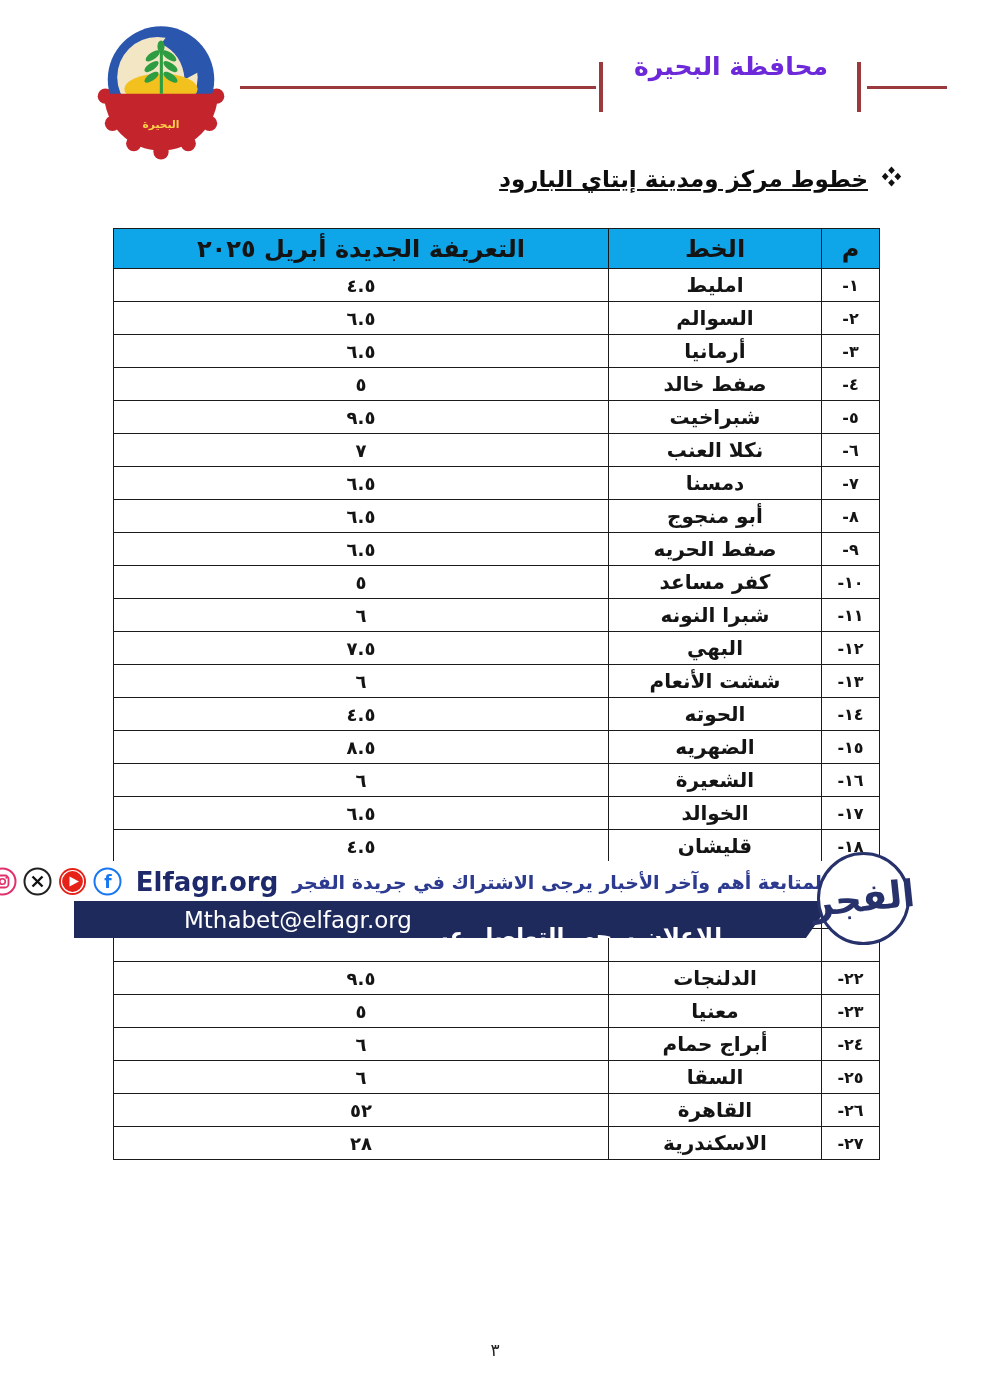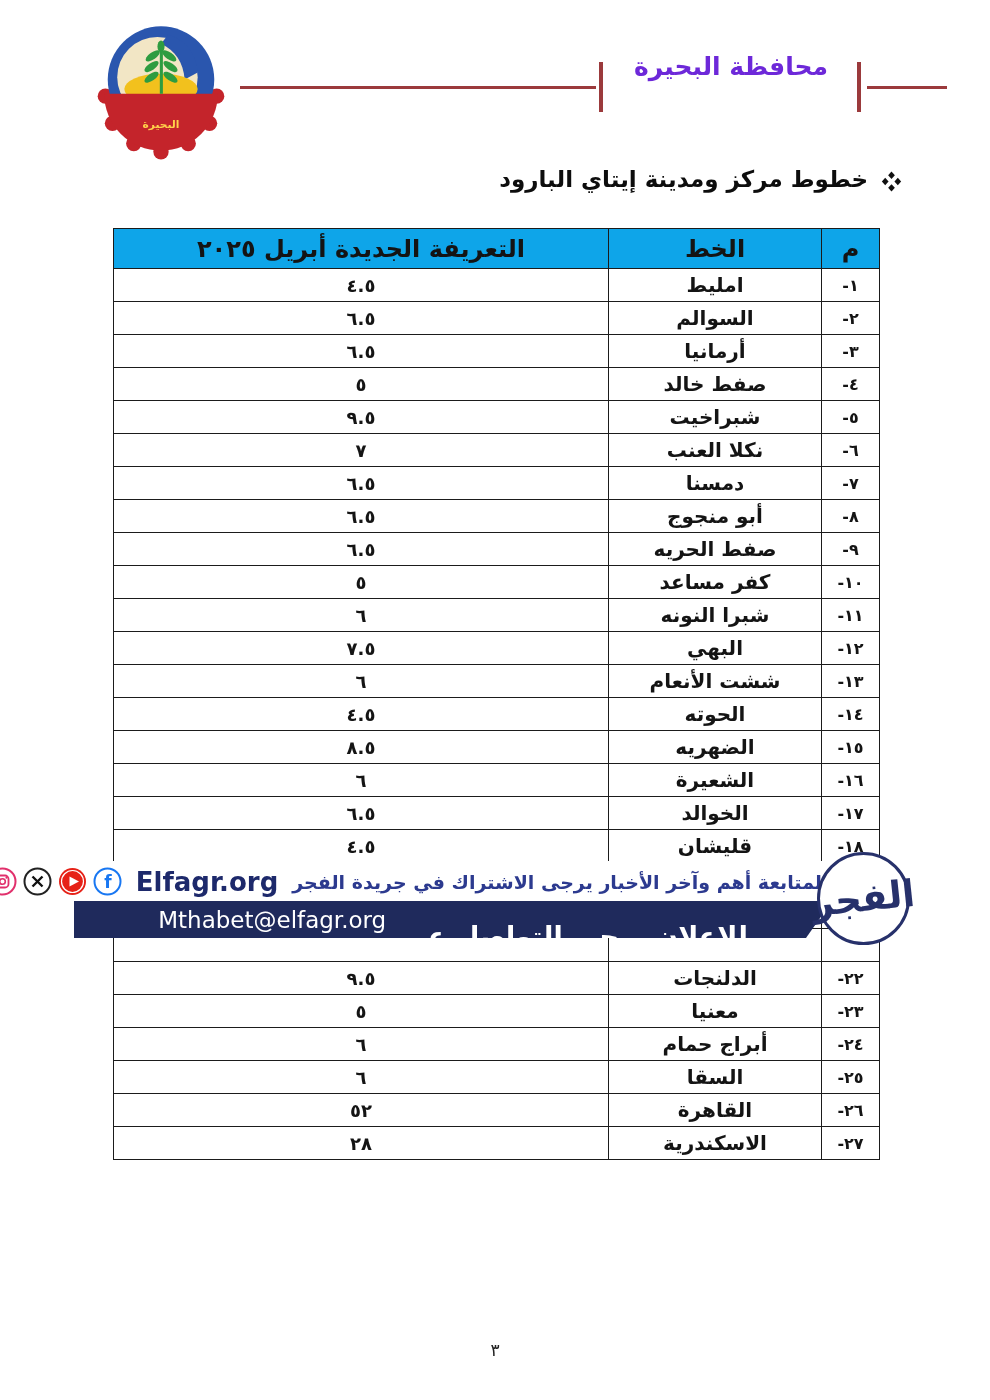--- a/index.html
+++ b/index.html
@@ -15,22 +15,22 @@
   .hline-right{left:867px;top:86px;width:80px;}
   .vbar{position:absolute;width:4px;height:50px;top:62px;background:#9b3a3c;}
   .vbar-left{left:599px;}
   .vbar-right{left:857px;}
   .org-title{
     position:absolute;left:606px;top:50px;width:250px;text-align:center;
     color:#6d28d9;font-weight:bold;font-size:25px;line-height:34px;direction:rtl;
   }
   
   .section-heading{
-    position:absolute;top:166px;right:88px;display:flex;align-items:flex-end;
-    direction:rtl;gap:13px;
+    position:absolute;top:166px;right:88px;display:flex;align-items:flex-start;
+    direction:rtl;gap:13px;text-decoration:underline;
   }
   .section-heading .txt{font-size:23px;font-weight:bold;color:#0d0d0d;}
   
   table.tariff{
     position:absolute;left:113px;top:228px;width:766px;
     border-collapse:collapse;table-layout:fixed;direction:rtl;
   }
   table.tariff th,table.tariff td{
     border:1.6px solid #1b1b1b;text-align:center;vertical-align:middle;
     font-weight:bold;color:#141414;overflow:hidden;white-space:nowrap;
@@ -47,21 +47,21 @@
   }
   .wm-arabic{color:#2c3a8f;font-weight:bold;font-size:19px;white-space:nowrap;}
   .wm-site{color:#1d296b;font-weight:bold;font-size:26px;direction:ltr;white-space:nowrap;}
   .wm-icons{display:flex;direction:ltr;gap:6px;align-items:center;}
   .wm-icons svg{display:block;}
   .wm-band{
     position:absolute;left:74px;top:901px;width:758px;height:37px;background:#1f2a5c;
     z-index:6;display:flex;align-items:center;justify-content:center;direction:rtl;gap:14px;
     clip-path:polygon(0 0,100% 0,calc(100% - 26px) 100%,0 100%);
   }
-  .band-ar{color:#ffffff;font-weight:bold;font-size:27px;white-space:nowrap;margin-top:33px;}
+  .band-ar{color:#ffffff;font-weight:bold;font-size:23px;white-space:nowrap;margin-top:33px;}
   .band-email{color:#ffffff;font-weight:normal;font-size:23px;direction:ltr;white-space:nowrap;}
   .wm-logo{
     position:absolute;left:817px;top:852px;width:93px;height:93px;border-radius:50%;
     background:#ffffff;border:3.5px solid #27316b;box-sizing:border-box;z-index:7;
     display:flex;align-items:center;justify-content:center;
   }
   .wm-logo span{
     color:#27316b;font-weight:bold;font-size:37px;transform:rotate(-6deg);line-height:1;
   }
   

